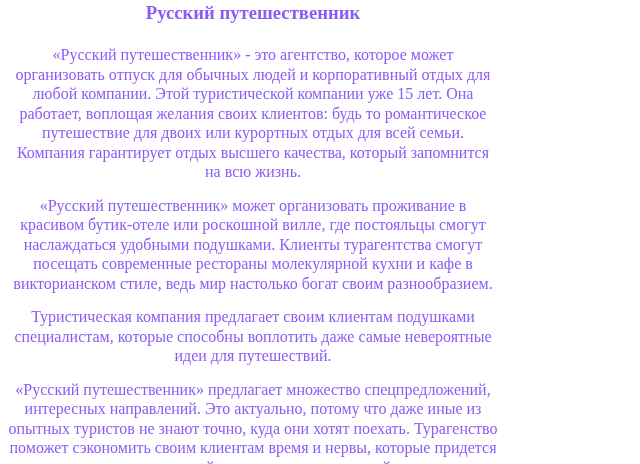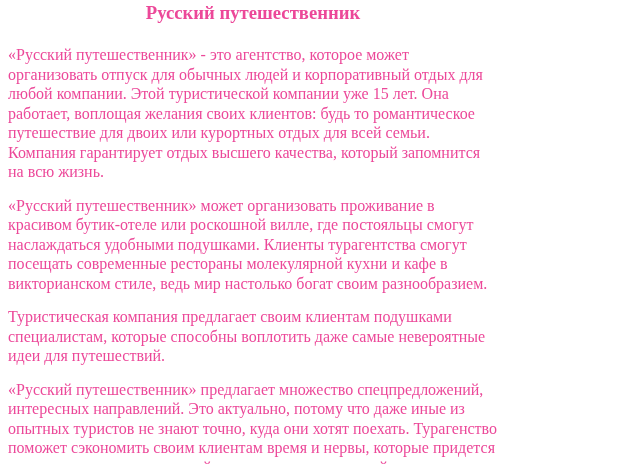--- a/index.html
+++ b/index.html
@@ -5,38 +5,38 @@
   html, body {
     margin: 0;
     padding: 0;
     background: #ffffff;
   }
   .page {
     position: relative;
     width: 508px;
     height: 464px;
     background: #ffffff;
-    color: #ec4899;
+    color: #8b5cf6;
     font-family: "Liberation Serif", "DejaVu Serif", serif;
     font-size: 16px;
     line-height: 19.5px;
     box-sizing: border-box;
     padding: 2px 10px 0 8px;
     overflow: hidden;
   }
   .doc-title {
     font-size: 18.7px;
     font-weight: bold;
     text-align: center;
     line-height: 22px;
     margin: 0 0 21px 0;
   }
   .body-paragraph {
     margin: 0 0 14px 0;
-    text-align: left;
+    text-align: center;
   }
   .signature-block {
     margin-top: -4px;
     text-align: right;
   }
   .signature-line {
     line-height: 19.5px;
   }
 </style>
 </head>

